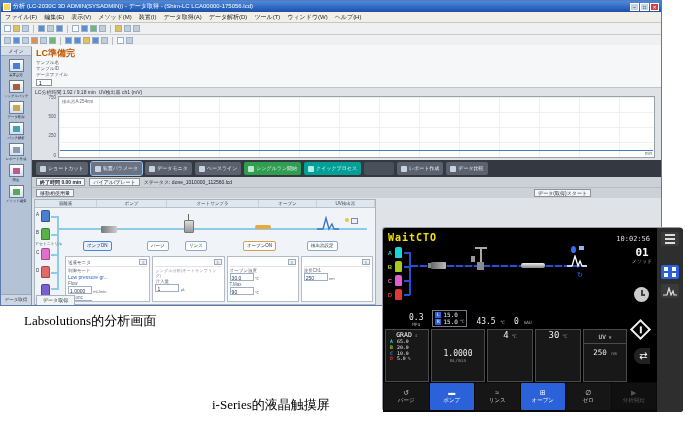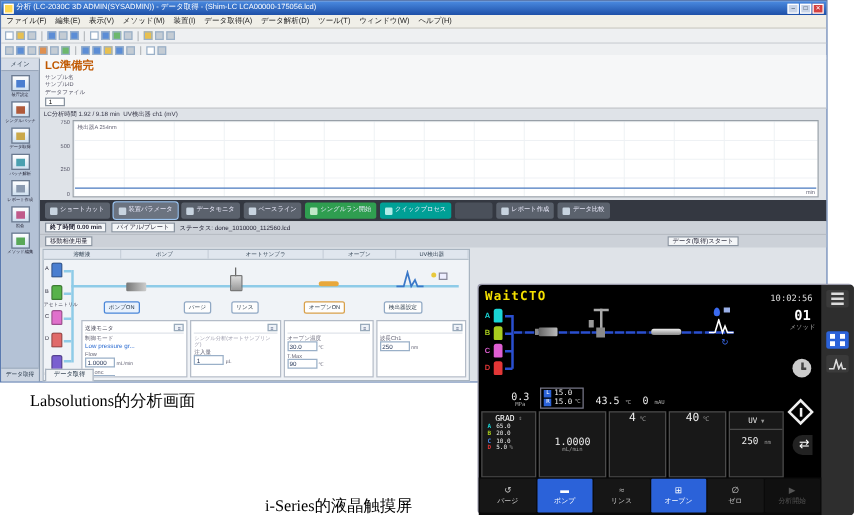--- a/index.html
+++ b/index.html
@@ -520,21 +520,21 @@
       </div>
       <div class="sbox flowbox">
         <div class="bigv">1.0000</div>
         <div class="bunit">mL/min</div>
       </div>
       <div class="sbox tempbox">
         <span class="tval">4</span>
           <span class="tunit">℃</span>
       </div>
       <div class="sbox tempbox">
-        <span class="tval">40</span>
+        <span class="tval">30</span>
           <span class="tunit">℃</span>
       </div>
       <div class="sbox uvbox">
         <div class="uvtop"><span>UV</span><span class="uvcaret">▼</span></div>
         <div class="uvbot"><span>250</span> <span class="bunit">nm</span></div>
       </div>
       <div class="swap">
           <span>⇄</span>
         </div>
     </div>

